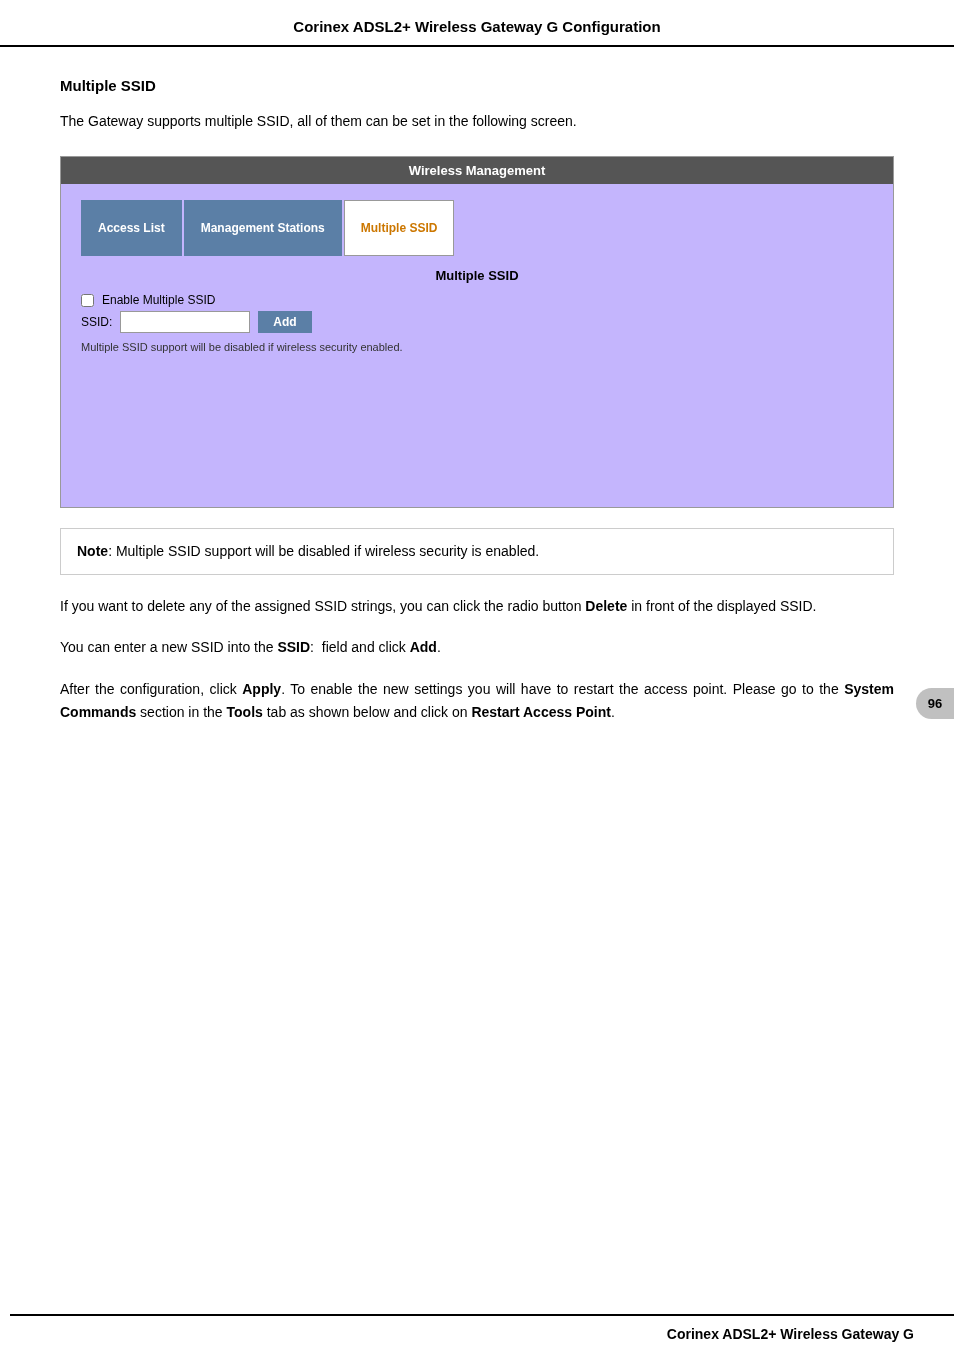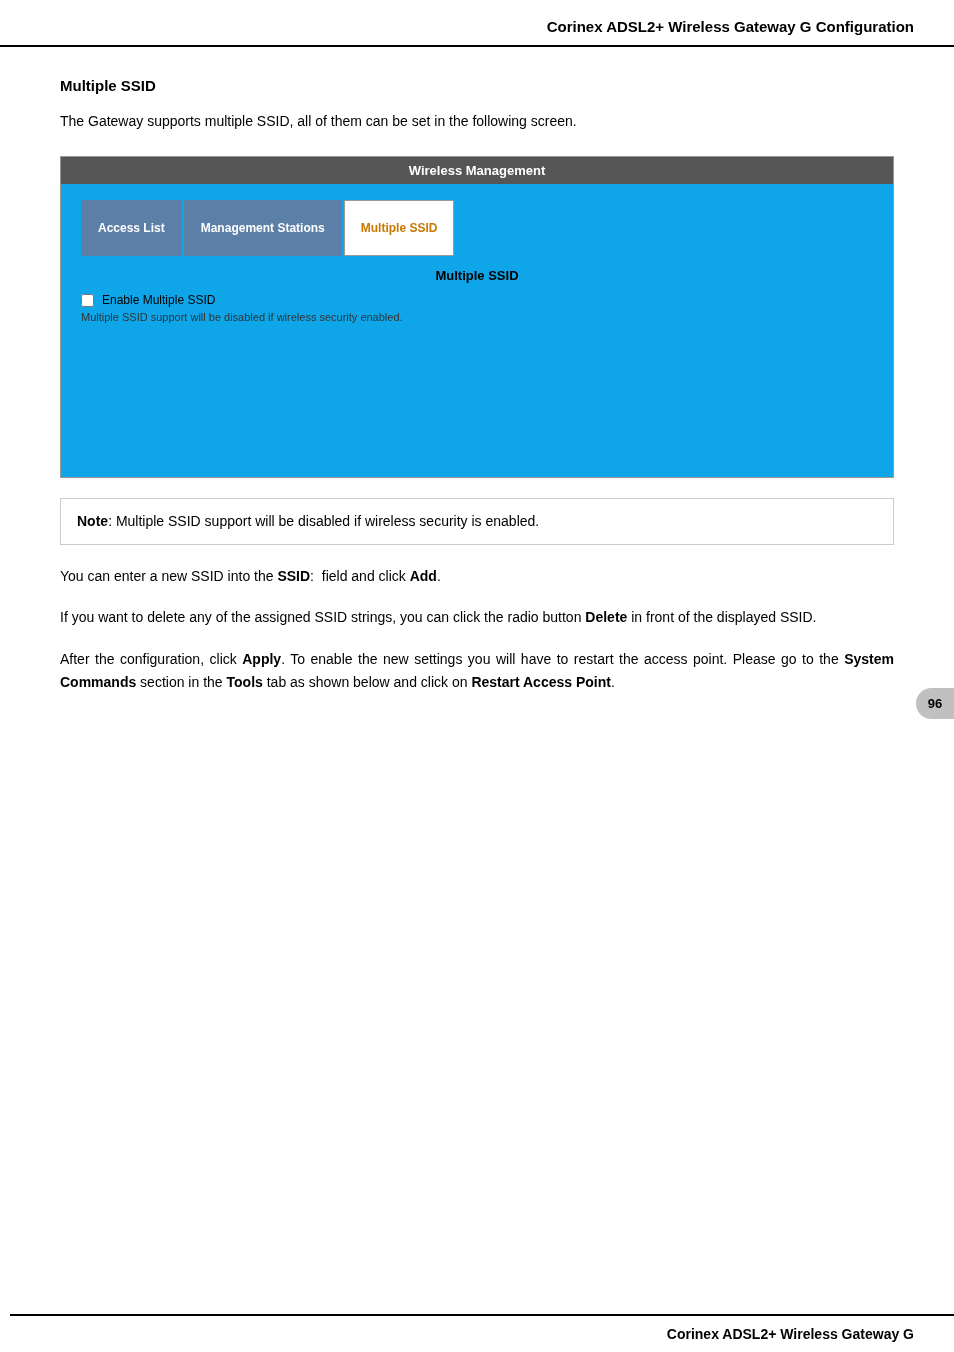--- a/index.html
+++ b/index.html
@@ -17,21 +17,21 @@
       width: 954px;
       min-height: 1352px;
       padding: 0;
       position: relative;
     }
 
     
     .header {
       border-bottom: 2px solid #000;
       padding: 18px 40px 10px 40px;
-      text-align: right;
+      text-align: center;
     }
     .header-title {
       font-size: 15px;
       font-weight: bold;
     }
 
     
     .footer {
       position: absolute;
       bottom: 0;
@@ -62,21 +62,21 @@
     .intro-text {
       font-size: 14px;
       line-height: 1.6;
       margin-bottom: 24px;
       text-align: justify;
     }
 
     
     .wireless-box {
       border: 1px solid #999;
-      background: #0ea5e9;
+      background: #c4b5fd;
       margin-bottom: 20px;
       width: 100%;
     }
 
     .wireless-box-header {
       background: #555;
       color: #fff;
       text-align: center;
       padding: 6px;
       font-size: 13px;
@@ -290,39 +290,44 @@
           </div>
         </div>
 
         <div class="form-section-title">Multiple SSID</div>
 
         <div class="enable-row">
           <input type="checkbox" style="">
           <label>Enable Multiple SSID</label>
         </div>
 
+        <div class="ssid-row">
+          <span>SSID:</span>
+          <input type="text" class="ssid-input" value="" style="">
+          <button class="add-button">Add</button>
+        </div>
 
         <div class="ssid-note">Multiple SSID support will be disabled if wireless security enabled.</div>
 
         <div class="wireless-spacer"></div>
 
       </div>
 
     </div>
 
     <div class="note-box">
       <strong>Note</strong><span>: Multiple SSID support will be disabled if wireless security is enabled.</span>
     </div>
 
     <p class="body-para">
+      If you want to delete any of the assigned SSID strings, you can click the radio button <strong>Delete</strong> in front of the displayed SSID.
+    </p>
+
+    <p class="body-para">
       You can enter a new SSID into the <strong>SSID</strong>:&nbsp; field and click <strong>Add</strong>.
-    </p>
-
-    <p class="body-para">
-      If you want to delete any of the assigned SSID strings, you can click the radio button <strong>Delete</strong> in front of the displayed SSID.
     </p>
 
     <p class="body-para">
       After the configuration, click <strong>Apply</strong>. To enable the new settings you will have to restart the access point. Please go to the <strong>System Commands</strong> section in the <strong>Tools</strong> tab as shown below and click on <strong>Restart Access Point</strong>.
     </p>
 
   </div>
 
   <div class="right-page-tab" style="top: 48%; position: absolute;">96</div>
 

